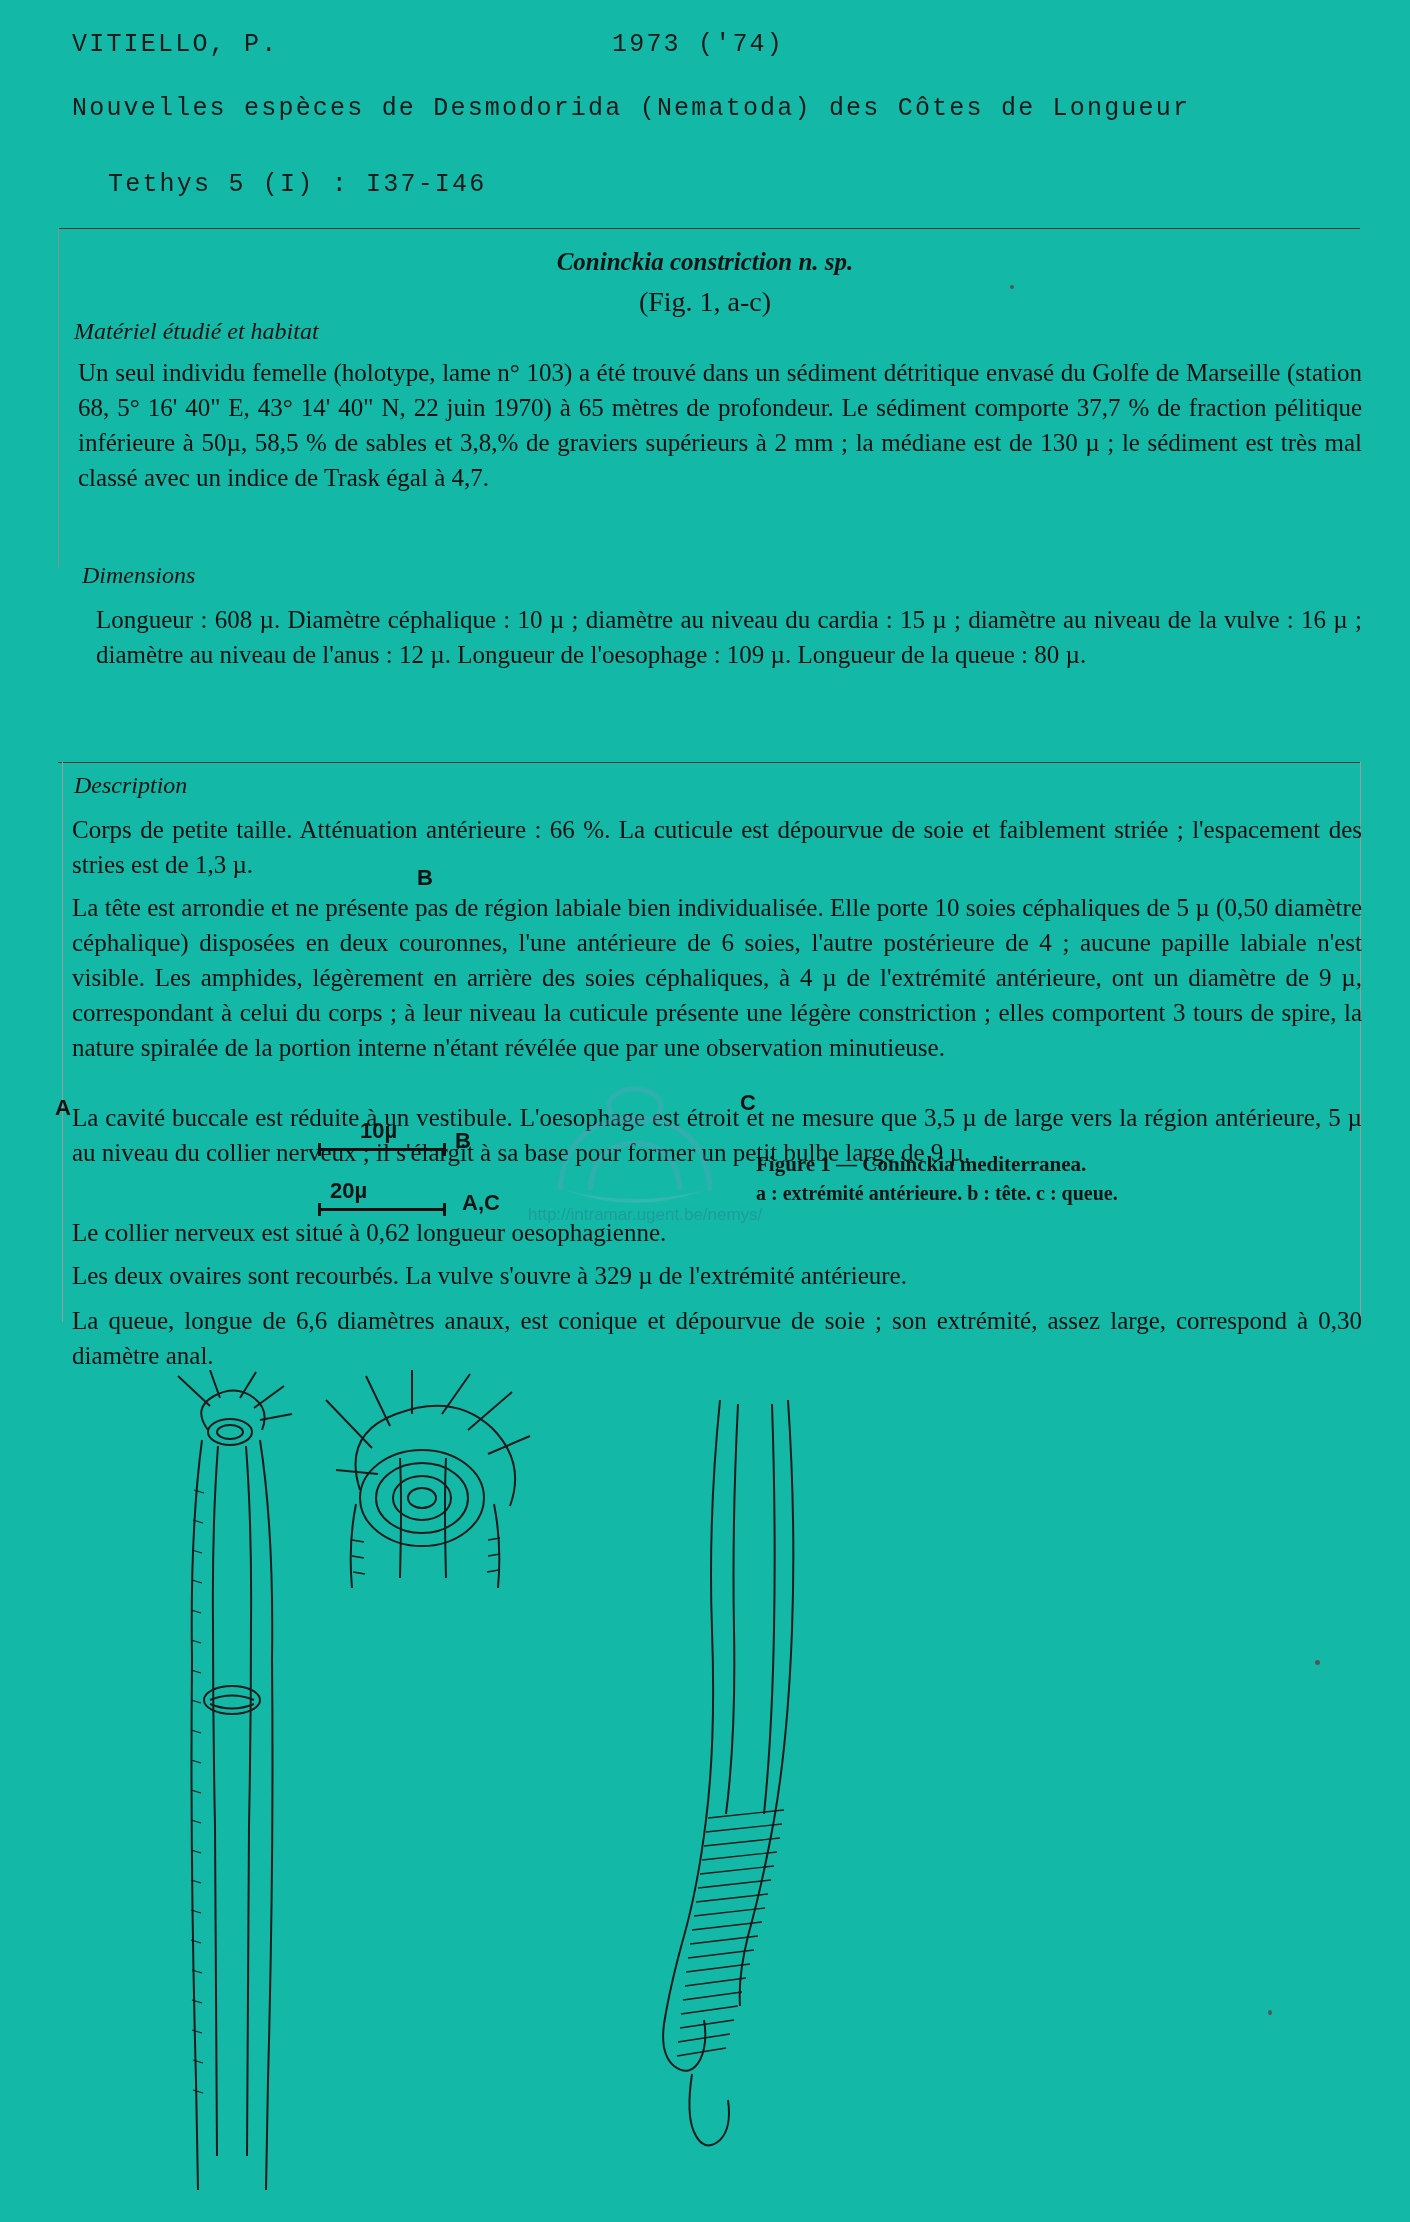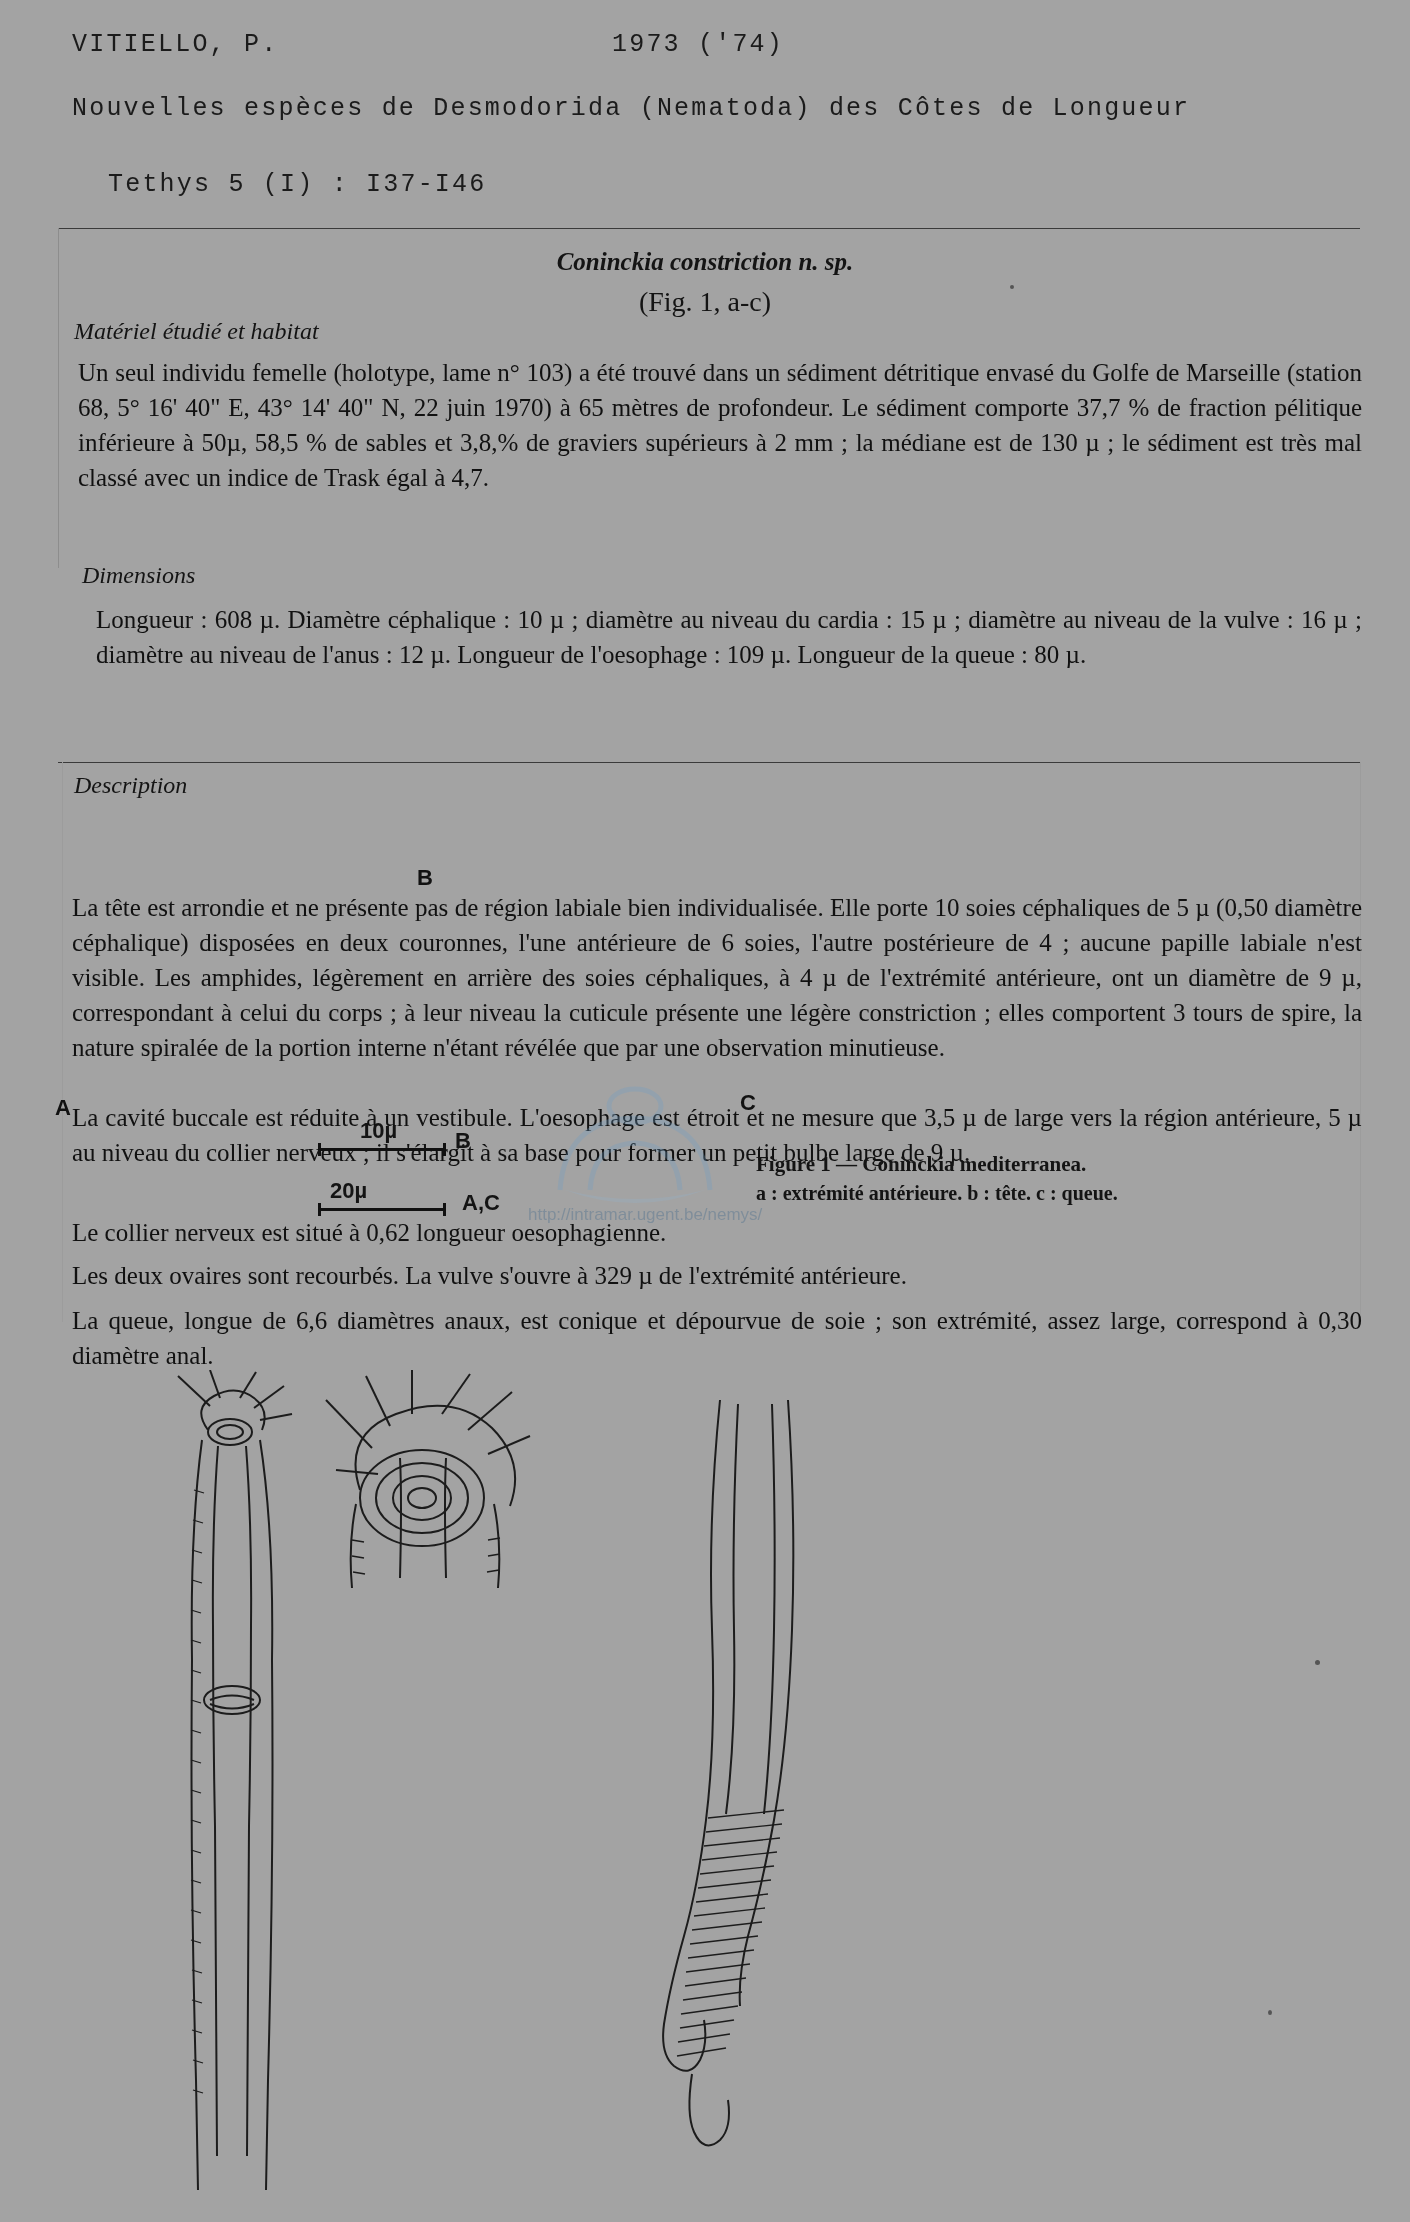--- a/index.html
+++ b/index.html
@@ -11,21 +11,21 @@
     width: 1410px;
     height: 2222px;
     position: relative;
     font-family: "Liberation Serif", serif;
     color: #141414;
     overflow: hidden;
   }
   .page {
     position: absolute;
     inset: 0;
-    background: #a3a3a3;
+    background: #14b8a6;
   }
   
   .header {
     position: absolute;
     left: 72px;
     top: 30px;
     width: 1260px;
     font-family: "Liberation Mono", monospace;
     font-size: 25px;
     letter-spacing: 2.2px;
@@ -251,20 +251,21 @@
   <div class="fig-ref">(Fig. 1, a-c)</div>
 
   <div class="sec-head" id="matheading">Matériel étudié et habitat</div>
   <div class="para" id="matpara">Un seul individu femelle (holotype, lame n° 103) a été trouvé dans un sédiment détritique envasé du Golfe de Marseille (station 68, 5° 16' 40" E, 43° 14' 40" N, 22 juin 1970) à 65 mètres de profondeur. Le sédiment comporte 37,7 % de fraction pélitique inférieure à 50µ, 58,5 % de sables et 3,8,% de graviers supérieurs à 2 mm ; la médiane est de 130 µ ; le sédiment est très mal classé avec un indice de Trask égal à 4,7.</div>
 
   <div class="sec-head" id="dimheading">Dimensions</div>
   <div class="para" id="dimpara">Longueur : 608 µ. Diamètre céphalique : 10 µ ; diamètre au niveau du cardia : 15 µ ; diamètre au niveau de la vulve : 16 µ ; diamètre au niveau de l'anus : 12 µ. Longueur de l'oesophage : 109 µ. Longueur de la queue : 80 µ.</div>
 
 
   <div class="sec-head" id="descheading">Description</div>
+  <div class="para" id="d1">Corps de petite taille. Atténuation antérieure : 66 %. La cuticule est dépourvue de soie et faiblement striée ; l'espacement des stries est de 1,3 µ.</div>
   <div class="para" id="d2">La tête est arrondie et ne présente pas de région labiale bien individualisée. Elle porte 10 soies céphaliques de 5 µ (0,50 diamètre céphalique) disposées en deux couronnes, l'une antérieure de 6 soies, l'autre postérieure de 4 ; aucune papille labiale n'est visible. Les amphides, légèrement en arrière des soies céphaliques, à 4 µ de l'extrémité antérieure, ont un diamètre de 9 µ, correspondant à celui du corps ; à leur niveau la cuticule présente une légère constriction ; elles comportent 3 tours de spire, la nature spiralée de la portion interne n'étant révélée que par une observation minutieuse.</div>
   <div class="para" id="d3">La cavité buccale est réduite à un vestibule. L'oesophage est étroit et ne mesure que 3,5 µ de large vers la région antérieure, 5 µ au niveau du collier nerveux ; il s'élargit à sa base pour former un petit bulbe large de 9 µ.</div>
   <div class="para" id="d4">Le collier nerveux est situé à 0,62 longueur oesophagienne.</div>
   <div class="para" id="d5">Les deux ovaires sont recourbés. La vulve s'ouvre à 329 µ de l'extrémité antérieure.</div>
   <div class="para" id="d6">La queue, longue de 6,6 diamètres anaux, est conique et dépourvue de soie ; son extrémité, assez large, correspond à 0,30 diamètre anal.</div>
 
   <div class="watermark">
     <svg width="390" height="220" viewBox="0 0 390 220">
       <g fill="none" stroke="#6f9ec4" stroke-width="5">
         <path d="M90 140 q5 -70 75 -72 q70 2 75 72"></path>

